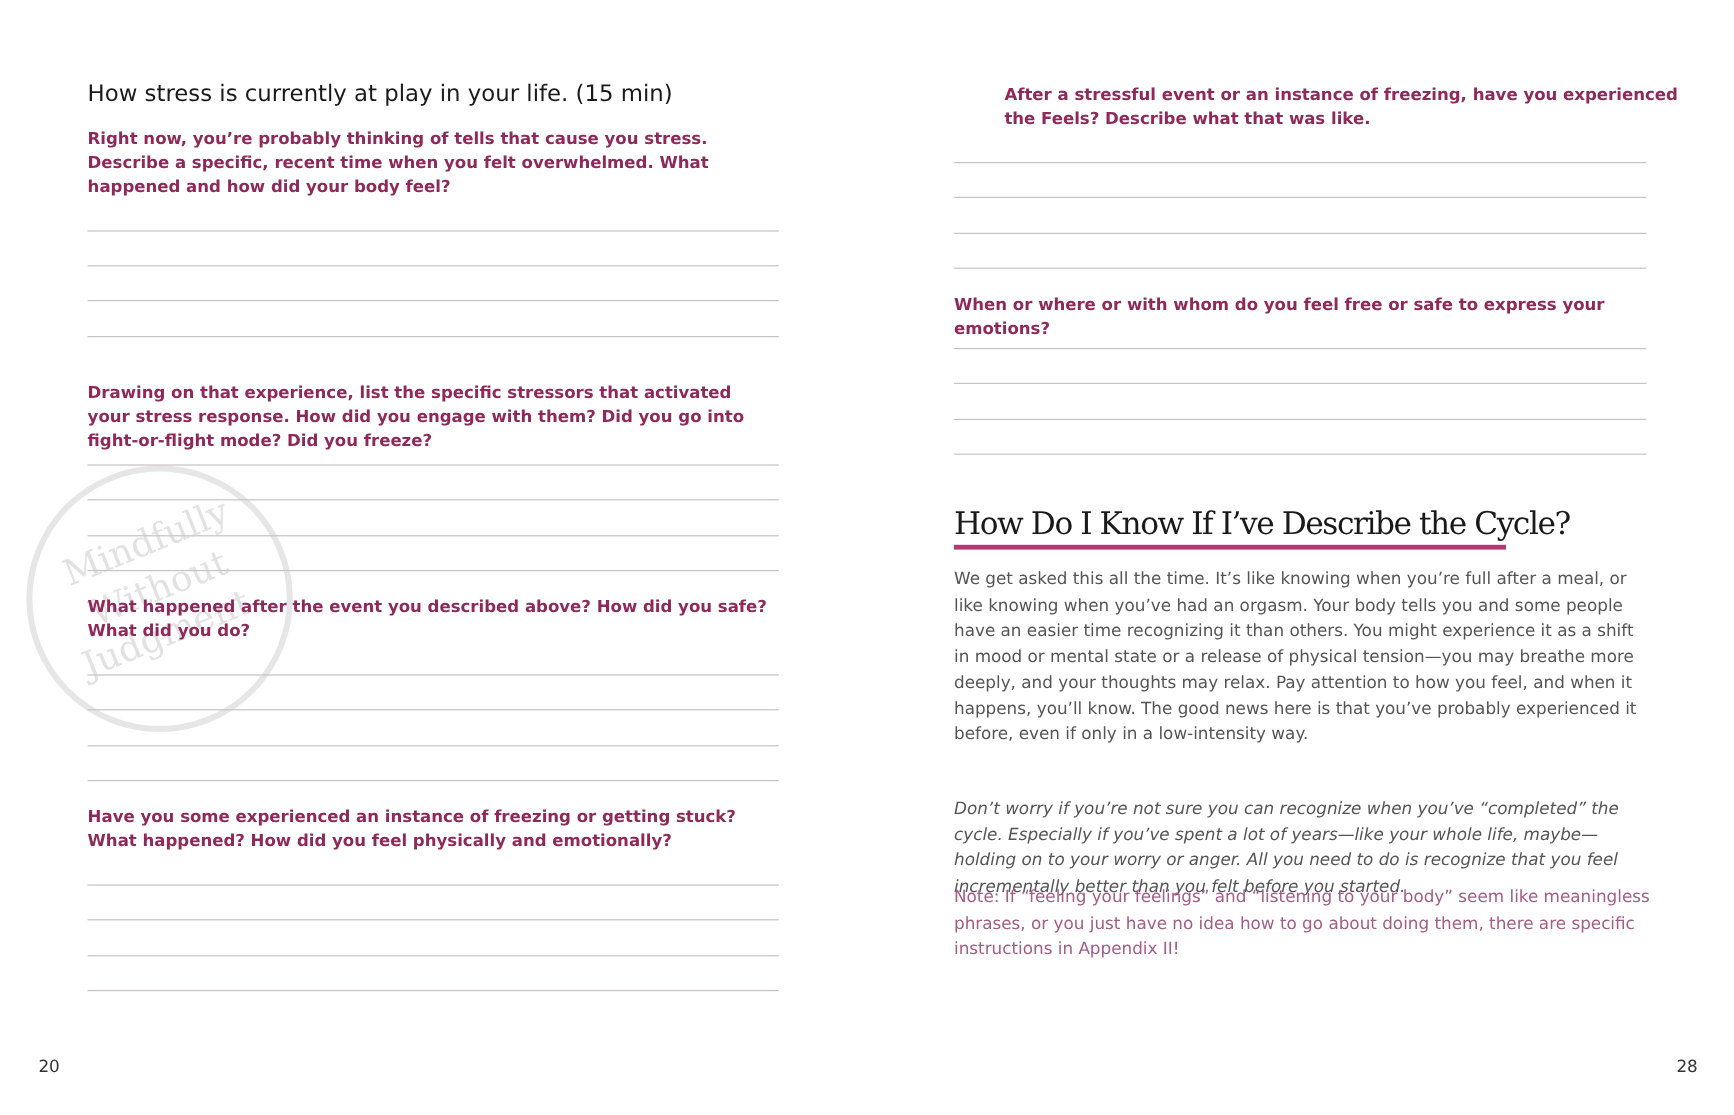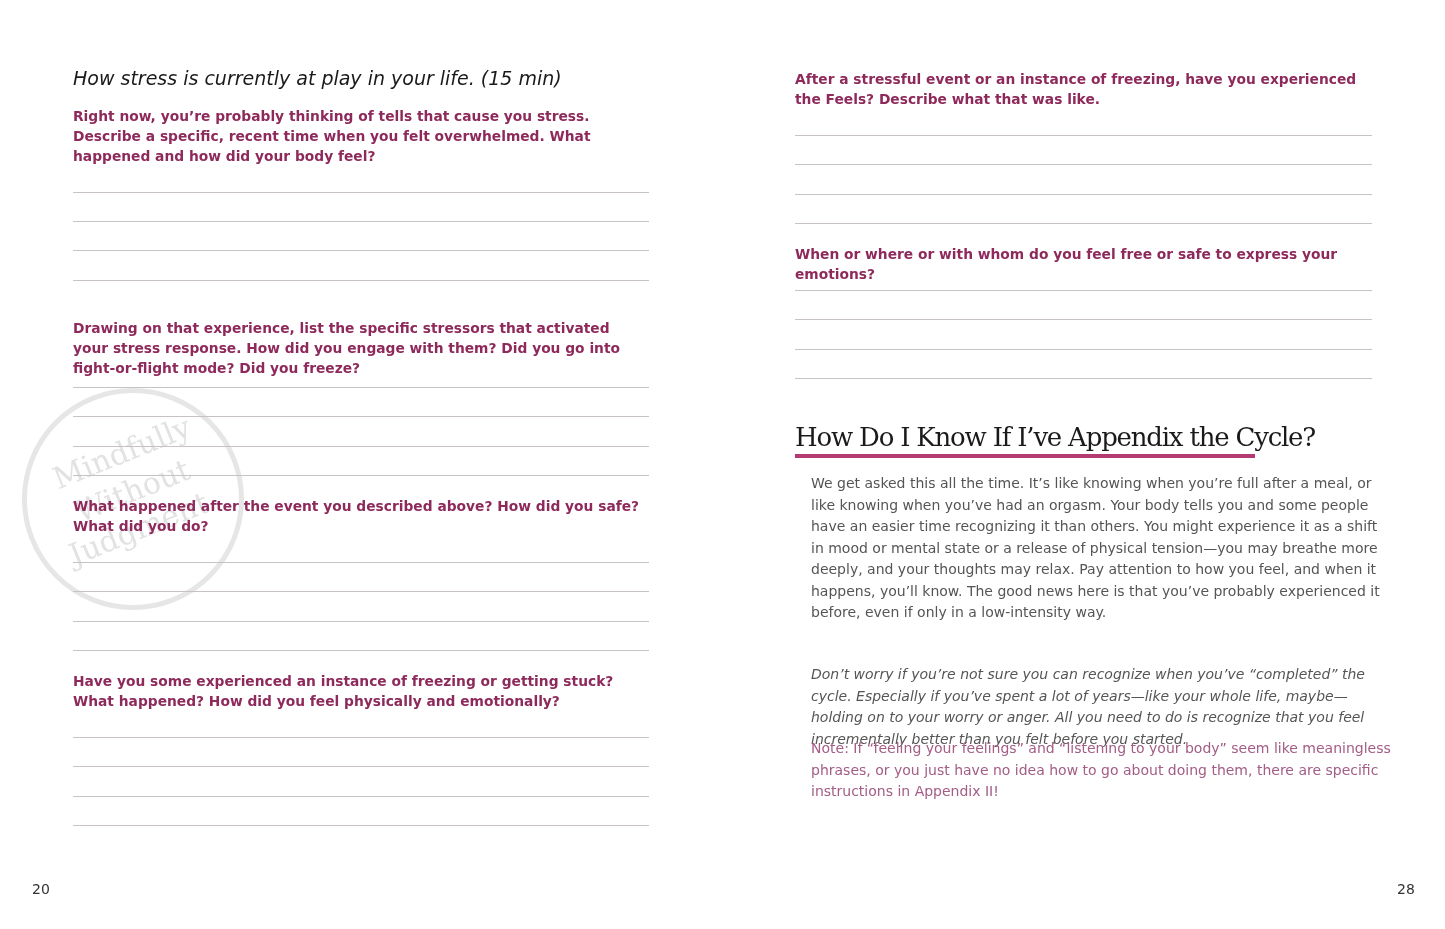--- a/index.html
+++ b/index.html
@@ -1,27 +1,27 @@
 <!DOCTYPE html>
 <html><head>
 <meta charset="utf-8">
 <style>
   html, body { margin:0; padding:0; background:#ffffff; }
   body { width:1445px; height:929px; position:relative; overflow:hidden; font-family:"DejaVu Sans", sans-serif; }
   .abs { position:absolute; }
-  .heading { left:73px; top:67px; font-size:19px; color:#1a1a1a; white-space:nowrap;font-style:italic; }
+  .heading { left:73px; top:67px; font-size:19px; color:#1a1a1a; white-space:nowrap; }
   .prompt { font-size:13.8px; font-weight:bold; line-height:20px; color:#8e2a5b; }
   .lprompt { left:73px; width:575px; }
   .rprompt { left:795px; width:577px; }
   .line { position:absolute; height:1px; background:#c8c2c5; }
   .ll { left:73px; width:576px; }
   .rl { left:795px; width:577px; }
   .title2 { left:795px; top:422px; font-family:"DejaVu Serif", serif; font-size:26px; color:#1a1a1a; letter-spacing:-1.2px; white-space:nowrap; }
   .underline { left:795px; top:454px; width:460px; height:4px; background:#b33a73; }
-  .body { left:795px; width:580px; font-size:14px; line-height:21.5px; color:#555;margin-left:16px; }
+  .body { left:795px; width:580px; font-size:14px; line-height:21.5px; color:#555; }
   .note { color:#a35d86; }
   .pgnum { font-size:14px; color:#333; }
   .stamp { left:22px; top:388px; width:222px; height:222px; border:5px solid #e6e6e6; border-radius:50%; box-sizing:border-box; }
   .stamp-text { position:absolute; font-family:"DejaVu Serif", serif; color:#e2e2e2; font-size:30px; transform:rotate(-22deg); white-space:nowrap; }
 </style>
 </head>
 <body>
 
 <div class="abs stamp">
   <span class="stamp-text" style="left:22px; top:42px;">Mindfully</span>
@@ -50,32 +50,32 @@
 <div class="line ll" style="top:650px;"></div>
 
 <div class="abs prompt lprompt" style="top:671px;">Have you some experienced an instance of freezing or getting stuck? What happened? How did you feel physically and emotionally?</div>
 <div class="line ll" style="top:737px;"></div>
 <div class="line ll" style="top:766px;"></div>
 <div class="line ll" style="top:796px;"></div>
 <div class="line ll" style="top:825px;"></div>
 
 <div class="abs pgnum" style="left:32px; top:881px;">20</div>
 
-<div class="abs prompt rprompt" style="top:69px;">After a stressful event or an instance of freezing, have you experienced the Feels? Describe what that was like.</div>
+<div class="abs prompt rprompt" style="top:69px;margin-left:42px;">After a stressful event or an instance of freezing, have you experienced the Feels? Describe what that was like.</div>
 <div class="line rl" style="top:135px;"></div>
 <div class="line rl" style="top:164px;"></div>
 <div class="line rl" style="top:194px;"></div>
 <div class="line rl" style="top:223px;"></div>
 
 <div class="abs prompt rprompt" style="top:244px;">When or where or with whom do you feel free or safe to express your emotions?</div>
 <div class="line rl" style="top:290px;"></div>
 <div class="line rl" style="top:319px;"></div>
 <div class="line rl" style="top:349px;"></div>
 <div class="line rl" style="top:378px;"></div>
 
-<div class="abs title2">How Do I Know If I’ve Appendix the Cycle?</div>
+<div class="abs title2">How Do I Know If I’ve Describe the Cycle?</div>
 <div class="abs underline"></div>
 
 <div class="abs body" style="top:473px;">We get asked this all the time. It’s like knowing when you’re full after a meal, or like knowing when you’ve had an orgasm. Your body tells you and some people have an easier time recognizing it than others. You might experience it as a shift in mood or mental state or a release of physical tension—you may breathe more deeply, and your thoughts may relax. Pay attention to how you feel, and when it happens, you’ll know. The good news here is that you’ve probably experienced it before, even if only in a low-intensity way.</div>
 <div class="abs body" style="top:664px;font-style:italic;">Don’t worry if you’re not sure you can recognize when you’ve “completed” the cycle. Especially if you’ve spent a lot of years—like your whole life, maybe—holding on to your worry or anger. All you need to do is recognize that you feel incrementally better than you felt before you started.</div>
 <div class="abs body note" style="top:738px;">Note: If “feeling your feelings” and “listening to your body” seem like meaningless phrases, or you just have no idea how to go about doing them, there are specific instructions in Appendix II!</div>
 
 <div class="abs pgnum" style="left:1397px; top:881px;">28</div>
 
 </body></html>

